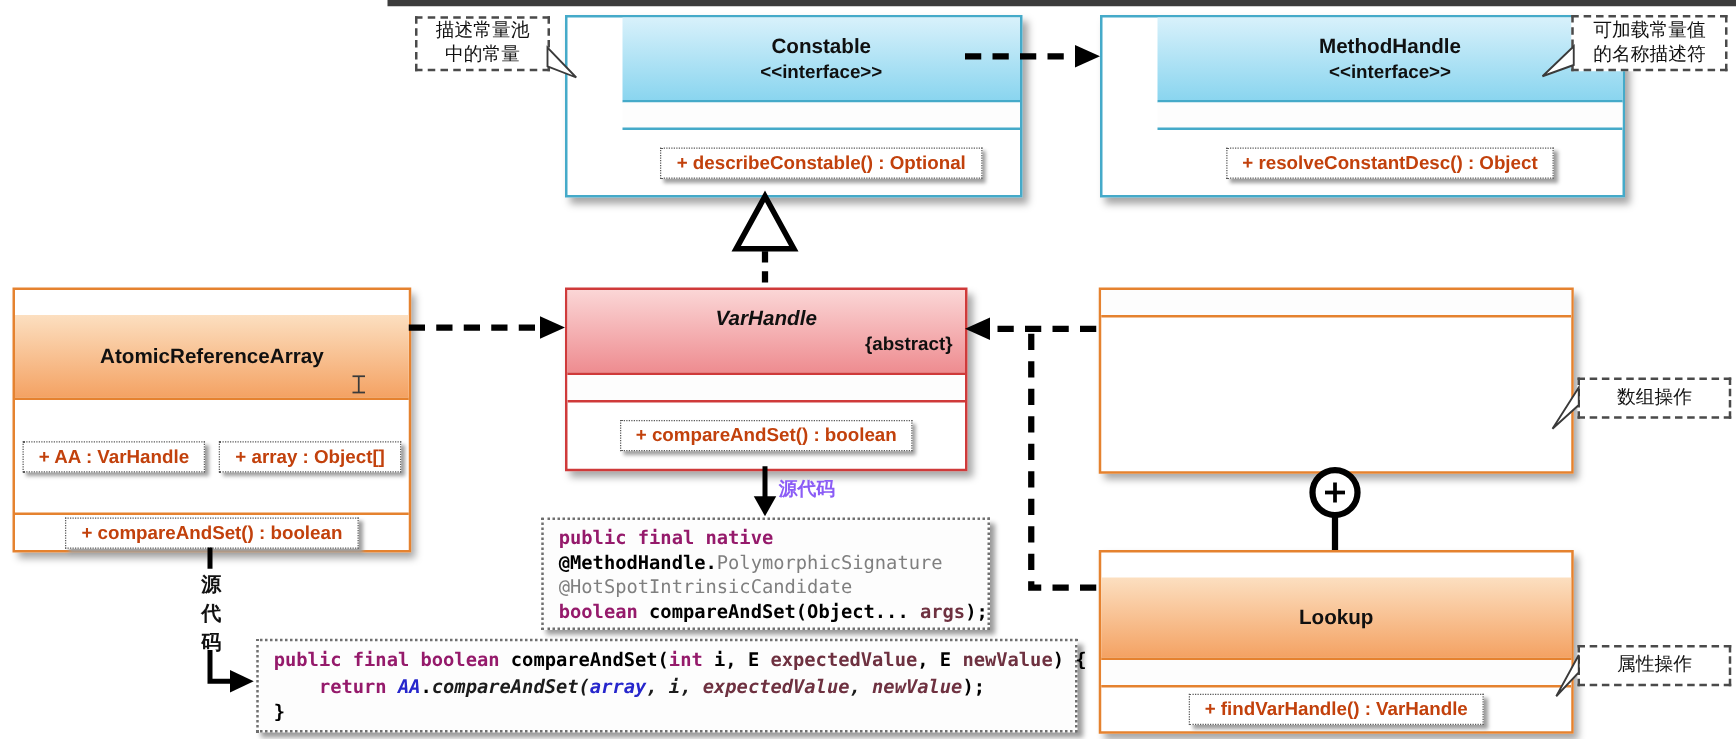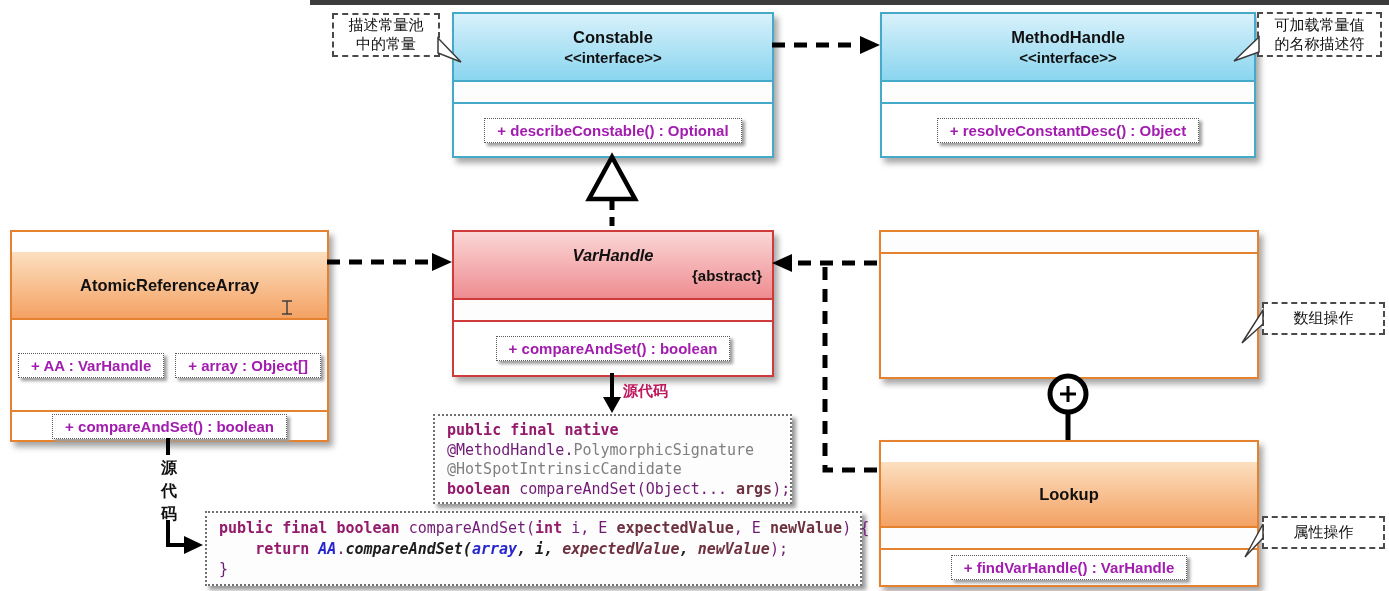--- a/index.html
+++ b/index.html
@@ -5,21 +5,21 @@
   html,body{margin:0;padding:0;}
   body{
     width:1389px;height:591px;position:relative;background:#ffffff;
     font-family:"Liberation Sans",sans-serif;overflow:hidden;
   }
   
   .ubox{
     position:absolute;display:flex;flex-direction:column;background:#ffffff;
     box-shadow:4px 5px 6px rgba(0,0,0,.35);
   }
-  .ubox.iface{border:2px solid #45aac9;}
+  .ubox.iface{border:2px solid #45aac9;padding-left:44px;}
   .ubox.cls{border:2px solid #e5822f;}
   .ubox.abs-cls{border:2px solid #cf3a3a;}
   .uhead{
     flex:none;display:flex;flex-direction:column;justify-content:center;align-items:center;
     color:#101010;
   }
   .iface .uhead{height:66px;background:linear-gradient(to bottom,#d8f1fb,#8ad5ef);border-bottom:2px solid #45aac9;}
   .cls .uhead{background:linear-gradient(to bottom,#fcdfc0,#f4a263);border-bottom:2px solid #e5822f;margin-top:20px;}
   .abs-cls .uhead{height:66px;background:linear-gradient(to bottom,#fbd6d6,#ee8c90);border-bottom:2px solid #cf3a3a;}
   .uname{font-weight:bold;font-size:16.5px;line-height:21px;}
@@ -28,48 +28,48 @@
   .umod{width:100%;text-align:right;padding-right:10px;box-sizing:border-box;font-weight:bold;font-size:15px;line-height:19px;padding-left:25px;}
   .uempty{flex:none;height:20px;background:#fdfdfd;}
   .iface .uempty{border-bottom:2px solid #45aac9;}
   .cls .uempty{border-bottom:2px solid #e5822f;}
   .abs-cls .uempty{border-bottom:2px solid #cf3a3a;}
   .ufields{flex:none;display:flex;align-items:center;justify-content:center;gap:11px;}
   .cls .ufields{border-bottom:2px solid #e5822f;}
   .umethods{flex:1;display:flex;align-items:center;justify-content:center;}
   .chip{
     background:#ffffff;border:1px dotted #5a5a5a;box-shadow:3px 3px 3px #9f9f9f;
-    padding:3px 12px;font-weight:bold;font-size:15px;color:#a21caf;white-space:nowrap;
+    padding:3px 12px;font-weight:bold;font-size:15px;color:#c2410c;white-space:nowrap;
   }
   
   .callout{
     position:absolute;background:#ffffff;border:2px dashed #4a4a4a;
     display:flex;flex-direction:column;justify-content:center;align-items:center;
     font-family:"Liberation Serif",serif;font-weight:normal;color:#111;font-size:15px;line-height:19px;
     box-sizing:border-box;
   }
   
   .codebox{
     position:absolute;background:#fdfdfd;border:2px dotted #6f6f6f;
     box-shadow:4px 4px 4px #9a9a9a;padding:5px 12px;box-sizing:border-box;
     font-family:"DejaVu Sans Mono","Liberation Mono",monospace;font-size:15px;
   }
   .code-line{white-space:pre;line-height:19.5px;}
   .codebox.big .code-line{line-height:20.5px;}
   .tok-kw{color:#951a6b;font-weight:bold;}
-  .tok-plainb{color:#701a75;font-weight:normal;}
+  .tok-plainb{color:#000000;font-weight:bold;}
   .tok-plainbi{color:#1c1c1c;font-weight:bold;font-style:italic;}
   .tok-gray{color:#7f7f7f;}
   .tok-maroon{color:#6e3140;font-weight:bold;}
   .tok-marooni{color:#6e3140;font-weight:bold;font-style:italic;}
   .tok-bluei{color:#2626cc;font-weight:bold;font-style:italic;}
   
   .srclabel{
     position:absolute;font-family:"Liberation Serif",serif;font-weight:bold;
-    font-size:15px;color:#be185d;white-space:nowrap;
+    font-size:15px;color:#8b5cf6;white-space:nowrap;
   }
   .srclabel-v{
     position:absolute;display:flex;flex-direction:column;gap:2px;width:20px;text-align:center;
     font-family:"Liberation Serif",serif;font-weight:bold;font-size:16px;color:#111;
   }
   .topstrip{position:absolute;left:310px;top:0;width:1079px;height:5px;background:#3c3c3c;}
   svg.overlay{position:absolute;left:0;top:0;pointer-events:none;}
 </style>
 </head>
 <body>

